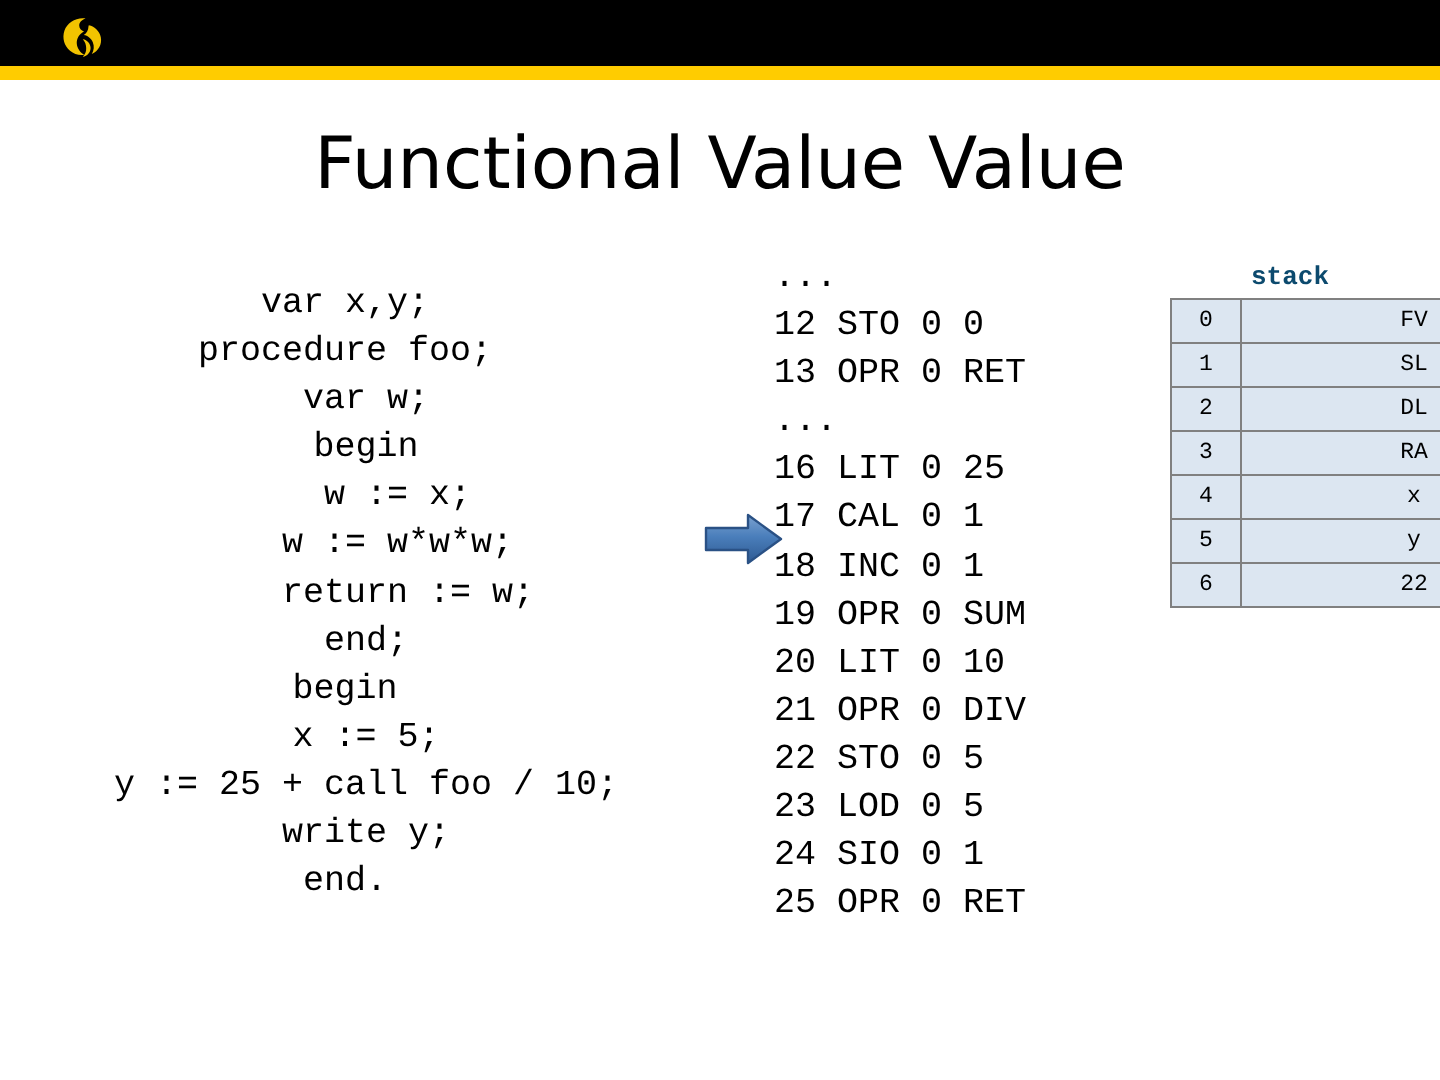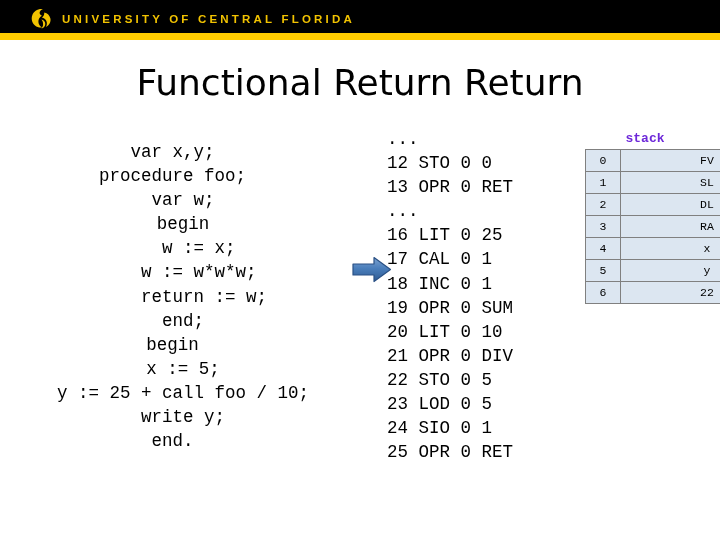--- a/index.html
+++ b/index.html
@@ -106,21 +106,21 @@
     left: 585px;
     top: 132px;
     width: 120px;
   }
   #stack-label {
     width: 120px;
     text-align: center;
     font-family: "Liberation Mono", "DejaVu Sans Mono", monospace;
     font-size: 13px;
     font-weight: bold;
-    color: #6d28d9;
+    color: #0c4a6e;
     margin-bottom: 3px;
     line-height: 14px;
   }
   #stack-table {
     border-collapse: collapse;
     width: 120px;
     table-layout: fixed;
   }
   #stack-table td {
     border: 1px solid #808080;
@@ -153,24 +153,23 @@
              C8.0 19.1 10.6 19.8 13.1 19.4 C11.0 18.2 9.6 16.2 9.4 13.9
              C9.2 11.3 10.7 8.8 13.0 7.7 C11.6 7.3 10.6 6.1 10.6 4.7
              C10.6 3.2 11.9 1.8 13.8 1.2 Z" fill="#f2c300"></path>
     <path d="M15.4 4.6 C18.4 5.2 20.8 7.6 21.4 10.6 C22.1 14.1 20.2 17.6 16.9 19.0
              C18.0 17.2 18.2 15.0 17.4 13.1 C16.6 11.2 14.9 9.8 12.9 9.5
              C14.3 8.6 15.2 7.1 15.2 5.5 C15.2 5.2 15.3 4.9 15.4 4.6 Z" fill="#f2c300"></path>
     <path d="M12.4 11.6 C14.6 11.9 16.3 13.8 16.3 16.0 C16.3 18.2 14.6 20.1 12.4 20.4
              C13.6 19.2 14.2 17.6 14.1 16.0 C14.1 14.4 13.5 12.8 12.4 11.6 Z" fill="#f2c300"></path>
   </svg>
 
-  <div id="ucf-wordmark">UNIVERSITY OF CENTRAL FLORIDA</div>
 </div>
 
-<div id="page-title">Functional Return Return</div>
+<div id="page-title">Functional Value Value</div>
 
 <div id="source-code-block" class="code-block"><div class="code-line">var x,y;</div><div class="code-line">procedure foo;</div><div class="code-line">  var w;</div><div class="code-line">  begin</div><div class="code-line">     w := x;</div><div class="code-line">     w := w*w*w;</div><div class="code-line">      return := w;</div><div class="code-line">  end;</div><div class="code-line">begin</div><div class="code-line">  x := 5;</div><div class="code-line">  y := 25 + call foo / 10;</div><div class="code-line">  write y;</div><div class="code-line">end.</div></div>
 
 <div id="assembly-code-block" class="code-block"><div class="code-line">...</div><div class="code-line">12 STO 0 0</div><div class="code-line">13 OPR 0 RET</div><div class="code-line">...</div><div class="code-line">16 LIT 0 25</div><div class="code-line">17 CAL 0 1</div><div class="code-line">18 INC 0 1</div><div class="code-line">19 OPR 0 SUM</div><div class="code-line">20 LIT 0 10</div><div class="code-line">21 OPR 0 DIV</div><div class="code-line">22 STO 0 5</div><div class="code-line">23 LOD 0 5</div><div class="code-line">24 SIO 0 1</div><div class="code-line">25 OPR 0 RET</div></div>
 
 <svg id="instruction-pointer-arrow" viewBox="0 0 40 27" xmlns="http://www.w3.org/2000/svg">
   <defs>
     <linearGradient id="arrowGrad" x1="0" y1="0" x2="0" y2="1">
       <stop offset="0%" stop-color="#7ba2d0"></stop>
       <stop offset="45%" stop-color="#4a7ebb"></stop>

